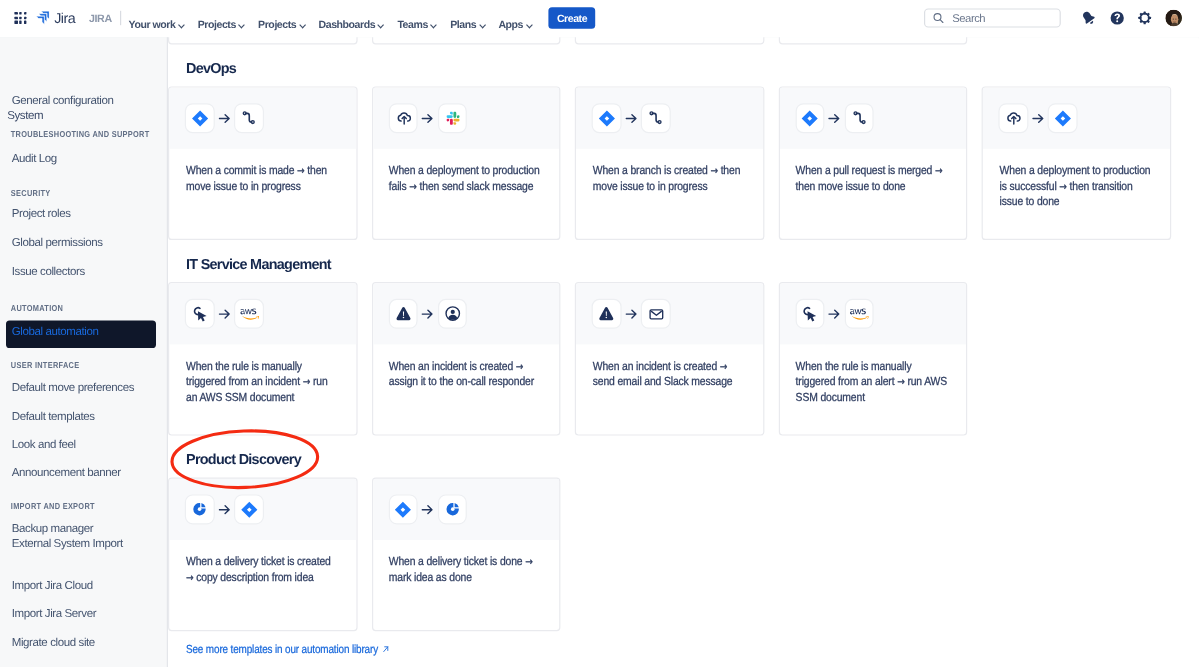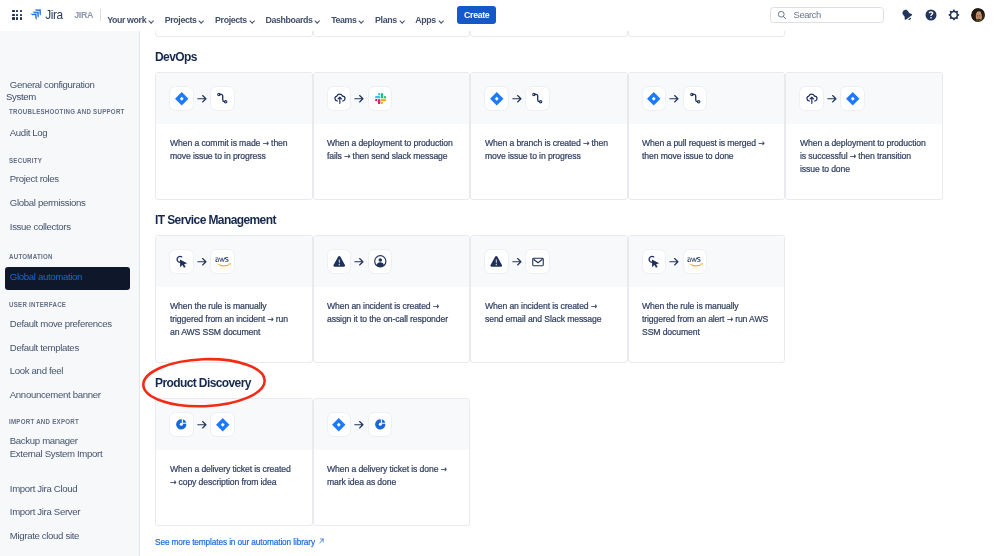--- a/index.html
+++ b/index.html
@@ -47,21 +47,21 @@
   .sb-group { position:absolute; left:9.4px; font-size:7.2px; font-weight:700; color:#626f86; letter-spacing:0.3px; text-transform:uppercase; line-height:8px; height:8px; transform:scaleX(0.855); transform-origin:left center; white-space:nowrap;}
   .sb-item { position:absolute; left:4.5px; width:125px; font-size:9.6px; color:#44546f; padding: 5.6px 5px 5.9px 5.3px; height:23.1px; border-radius:3px; cursor:pointer; line-height:10.8px; letter-spacing:-0.33px; white-space:nowrap;}
   
   
   .sb-item.sel { background:#0f172a; color:#1868db; }
 
   
   .main { position:absolute; left:140px; top:31px; width:859px; height:525px; background:#fff; overflow:hidden;}
   .inner { position:absolute; left:0; top:-122.5px; width:859px; }
   .sec-title { font-size:12px; font-weight:700; color:#16284d; margin: 0 0 8px 15px; letter-spacing:-0.6px; line-height:13px; height:13px;}
-  .grid { display:grid; grid-template-columns: repeat(5, 157.5px); gap:0; margin-left:15px; }
+  .grid { display:grid; grid-template-columns: repeat(5, 157.5px); gap:12px; }
   .card { border:1px solid #e9eaee; border-radius:3px; background:#fff; height:128px; overflow:hidden; cursor:pointer;}
   .card-head { height:51.5px; background:#f8f9fb; display:flex; align-items:center; padding:0.5px 0 0 13.3px; gap:3.15px;}
   .icon-tile { width:24.5px;height:24.5px;border-radius:6.5px;background:#fff;border:1px solid #edeff2; display:flex;align-items:center;justify-content:center; flex:none;}
   .arrow { width:10.3px; height:17.5px; display:flex; align-items:center; justify-content:center; flex:none; overflow:visible;}
   .card-body { padding: 13.1px 0 0 13.8px; font-size:9.8px; line-height:12.9px; color:#313f62; letter-spacing:-0.14px; -webkit-font-smoothing:auto;}
   .card-body .ar { font-family:"DejaVu Sans", sans-serif; font-style:normal; font-size:8.6px; }
   .card-body > span { display:inline-block; width:145px; transform:scaleX(0.884); transform-origin:left top; -webkit-text-stroke:0.24px #313f62;}
   .sec { margin-bottom:14px; }
   .morelink { position:absolute; top:627px; left:15px; font-size:9.8px; letter-spacing:-0.14px; color:#1868db; display:inline-flex; align-items:center; gap:3.4px; cursor:pointer; transform:scaleX(0.845); transform-origin:left top; -webkit-text-stroke:0.2px #1868db;}
 

